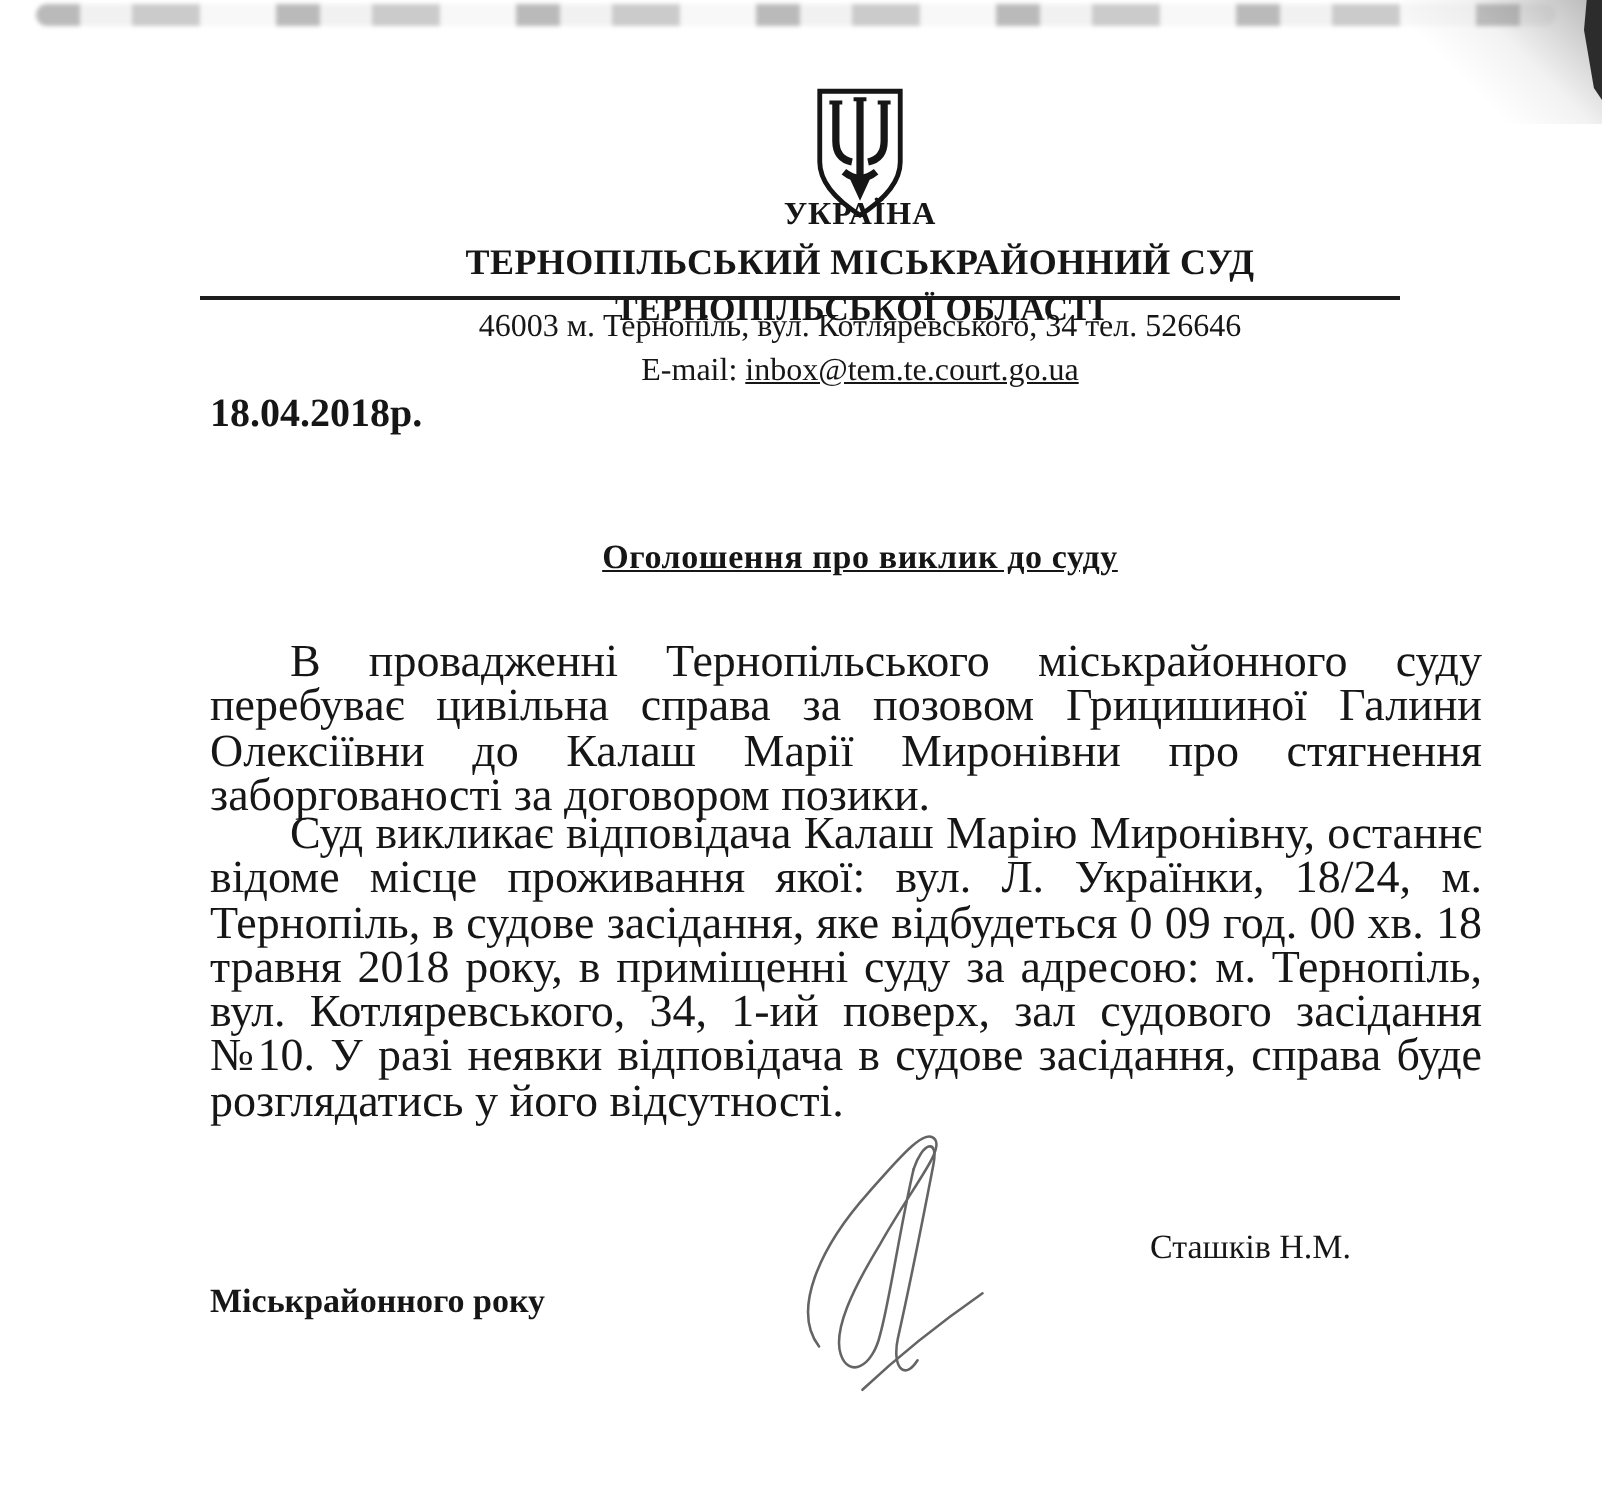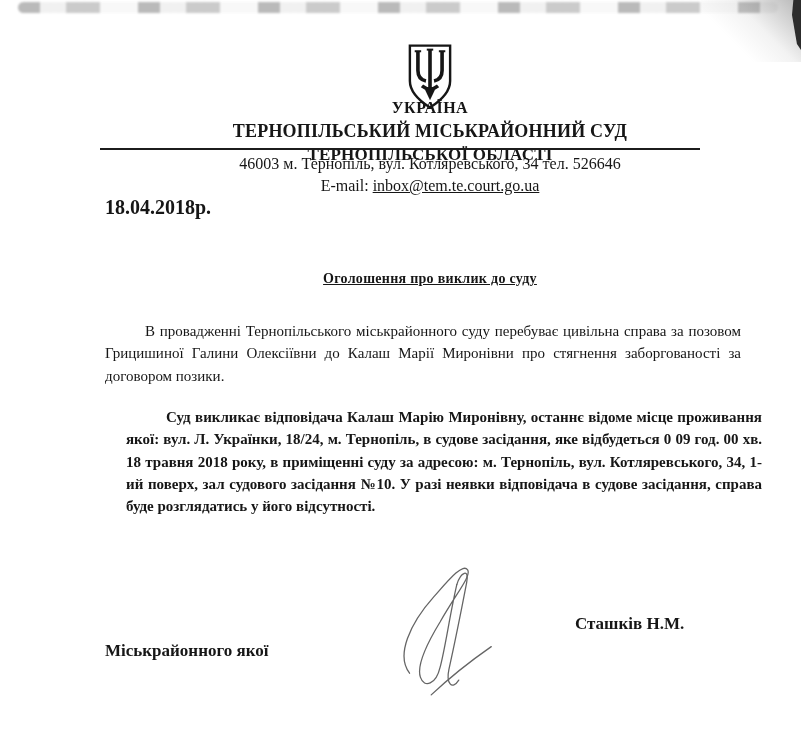--- a/index.html
+++ b/index.html
@@ -65,44 +65,44 @@
     position: absolute; top: 197px; left: 105px;
     font-weight: bold; font-size: 20px; line-height: 21px;
   }
 
   
   .doc-title-wrap {
     position: absolute; top: 269px; left: 0; width: 860px; text-align: center;
   }
   .doc-title {
     display: inline-block;
-    font-weight: bold; font-size: 14px;
+    font-weight: bold; font-size: 17px;
     text-decoration: underline;
     letter-spacing: .3px;
   }
 
   
   .para {
     position: absolute; left: 105px; width: 636px;
-    font-size: 15px; line-height: 22.3px;
+    font-size: 23px; line-height: 22.3px;
     text-align: justify; text-indent: 40px;
     margin: 0;
   }
   .para-1 { top: 320px; }
-  .para-2 { top: 406px; font-weight: bold; margin-left: 21px; }
+  .para-2 { top: 406px; font-weight: normal; }
 
   
   .sig-left {
     position: absolute; top: 596px; left: 105px;
     font-weight: bold; font-size: 17px; line-height: 22px;
     white-space: pre-wrap;
   }
   .sig-name {
     position: absolute; top: 614px; left: 575px;
-    font-weight: bold; font-size: 17px;
+    font-weight: normal; font-size: 17px;
   }
   .sig-scribble {
     position: absolute; top: 545px; left: 380px;
   }
 </style>
 </head>
 <body>
 
 <div class="page">
 
@@ -158,17 +158,17 @@
     <svg width="128" height="158" viewBox="0 0 130 160" aria-hidden="true">
       <g fill="none" stroke="#4a4a4a" stroke-width="1.3" stroke-linecap="round" opacity="0.85">
         <path d="M30 130 C16 112 30 80 55 52 C70 35 84 18 89 25 C93 31 78 48 61 78 C47 101 37 122 41 134 C45 146 57 141 61 124 C66 106 71 70 78 40"></path>
         <path d="M78 40 C82 27 91 23 88 38 C83 64 74 108 70 126 C67 140 73 148 80 137"></path>
         <path d="M52 152 C68 137 90 119 113 103"></path>
       </g>
     </svg>
   </div>
 
   <div class="sig-left">
-    <div>Міськрайонного якої</div>
+    <div>Міськрайонного року</div>
   </div>
   <div class="sig-name">Сташків Н.М.</div>
 
 </div>
 
 </body></html>

